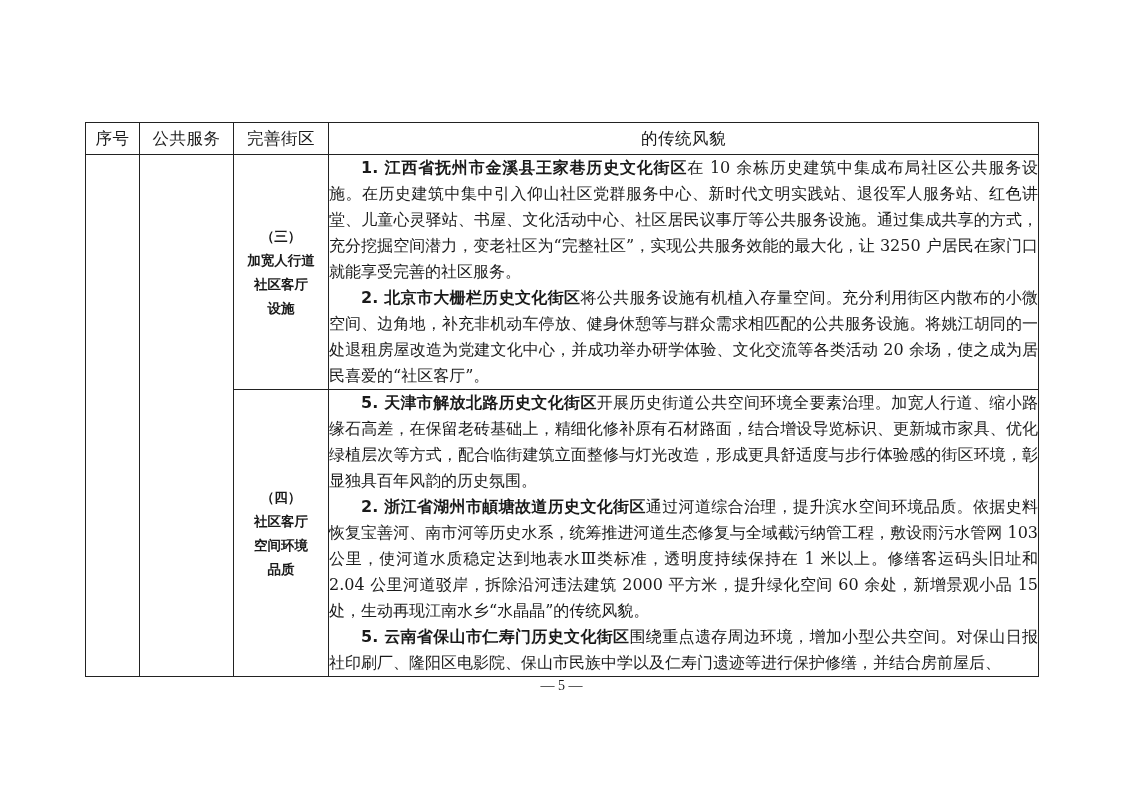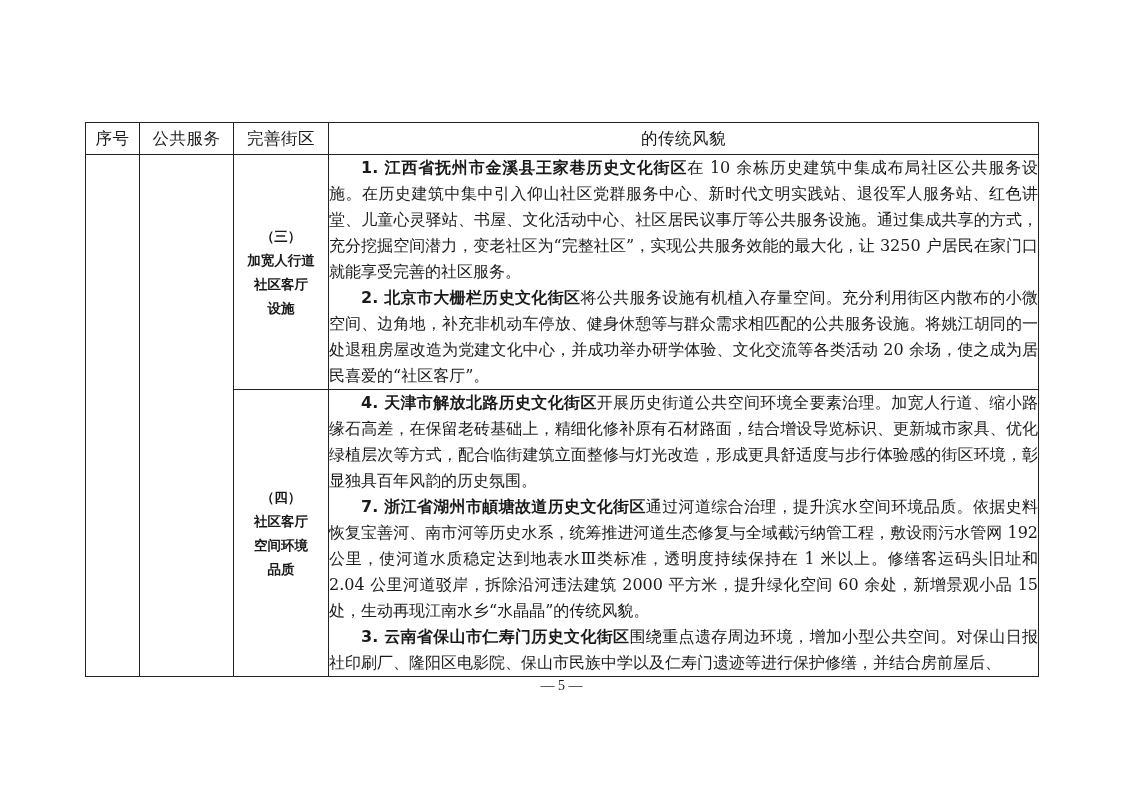--- a/index.html
+++ b/index.html
@@ -57,22 +57,22 @@
         </td>
       </tr>
       <tr class="r2">
         <td class="measure">
           <span class="mline">（四）</span>
           <span class="mline">社区客厅</span>
           <span class="mline">空间环境</span>
           <span class="mline">品质</span>
         </td>
         <td class="detail">
-          <p><span class="lead">4. 天津市解放北路历史文化街区</span><span>开展历史街道公共空间环境全要素治理。加宽人行道、缩小路缘石高差，在保留老砖基础上，精细化修补原有石材路面，结合增设导览标识、更新城市家具、优化绿植层次等方式，配合临街建筑立面整修与灯光改造，形成更具舒适度与步行体验感的街区环境，彰显独具百年风韵的历史氛围。</span></p>
-          <p><span class="lead">7. 浙江省湖州市頔塘故道历史文化街区</span><span>通过河道综合治理，提升滨水空间环境品质。依据史料恢复宝善河、南市河等历史水系，统筹推进河道生态修复与全域截污纳管工程，敷设雨污水管网 192 公里，使河道水质稳定达到地表水Ⅲ类标准，透明度持续保持在 1 米以上。修缮客运码头旧址和 2.04 公里河道驳岸，拆除沿河违法建筑 2000 平方米，提升绿化空间 60 余处，新增景观小品 15 处，生动再现江南水乡“水晶晶”的传统风貌。</span></p>
-          <p><span class="lead">3. 云南省保山市仁寿门历史文化街区</span><span>围绕重点遗存周边环境，增加小型公共空间。对保山日报社印刷厂、隆阳区电影院、保山市民族中学以及仁寿门遗迹等进行保护修缮，并结合房前屋后、</span></p>
+          <p><span class="lead">5. 天津市解放北路历史文化街区</span><span>开展历史街道公共空间环境全要素治理。加宽人行道、缩小路缘石高差，在保留老砖基础上，精细化修补原有石材路面，结合增设导览标识、更新城市家具、优化绿植层次等方式，配合临街建筑立面整修与灯光改造，形成更具舒适度与步行体验感的街区环境，彰显独具百年风韵的历史氛围。</span></p>
+          <p><span class="lead">2. 浙江省湖州市頔塘故道历史文化街区</span><span>通过河道综合治理，提升滨水空间环境品质。依据史料恢复宝善河、南市河等历史水系，统筹推进河道生态修复与全域截污纳管工程，敷设雨污水管网 103 公里，使河道水质稳定达到地表水Ⅲ类标准，透明度持续保持在 1 米以上。修缮客运码头旧址和 2.04 公里河道驳岸，拆除沿河违法建筑 2000 平方米，提升绿化空间 60 余处，新增景观小品 15 处，生动再现江南水乡“水晶晶”的传统风貌。</span></p>
+          <p><span class="lead">5. 云南省保山市仁寿门历史文化街区</span><span>围绕重点遗存周边环境，增加小型公共空间。对保山日报社印刷厂、隆阳区电影院、保山市民族中学以及仁寿门遗迹等进行保护修缮，并结合房前屋后、</span></p>
         </td>
       </tr>
     </tbody>
   </table>
 
   <div class="page-number">— 5 —</div>
 </div>
 
 </body></html>

